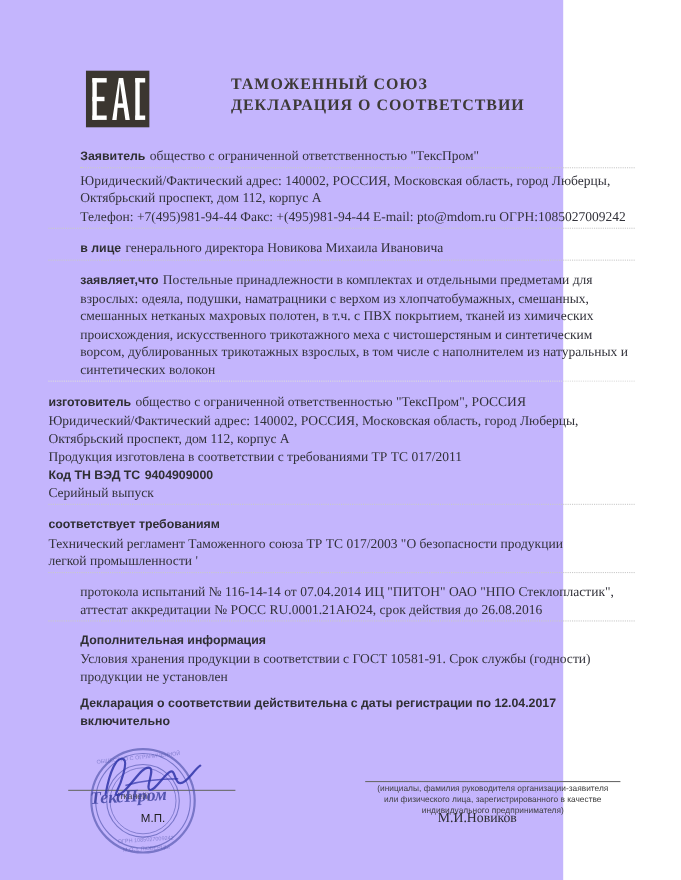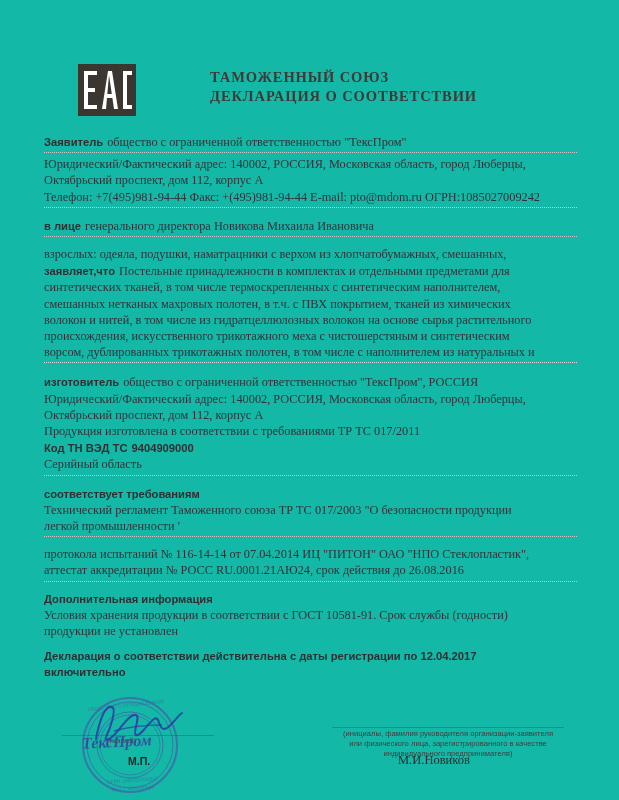--- a/index.html
+++ b/index.html
@@ -11,23 +11,23 @@
     width: 619px;
     height: 800px;
     position: relative;
     font-family: "Liberation Serif", serif;
     color: #2b2b2f;
     overflow: hidden;
   }
   .page {
     position: absolute;
     left: 0; top: 0;
-    width: 619px;
+    width: 512px;
     height: 800px;
-    background: #14b8a6;
+    background: #c4b5fd;
   }
   .content {
     position: absolute;
     left: 44px;
     top: 0;
     width: 533px;
   }
 
   
   .header {
@@ -75,21 +75,21 @@
   .sep {
     height: 0;
     border-bottom: 1px dotted #c9c9c9;
     margin: 2px 0 3px 0;
   }
   .sep-faint {
     height: 0;
     border-bottom: 1px dotted #dcdcdc;
     margin: 2px 0 3px 0;
   }
-  .blk { margin-top: 9px; }
+  .blk { margin-top: 9px; margin-left: 29px; }
   .tight { margin-top: 10px; }
 
   
   .sig-area {
     position: relative;
     margin-top: 16px;
     height: 96px;
   }
   .sig-line-left {
     position: absolute;
@@ -104,21 +104,21 @@
     top: 39px;
     font-family: "Liberation Sans", sans-serif;
     font-size: 8px;
     color: #4a4a4a;
   }
   .mp {
     position: absolute;
     left: 84px;
     top: 58px;
     font-family: "Liberation Sans", sans-serif;
-    font-weight: bold;
+    font-weight: normal;
     font-size: 10.5px;
     color: #1e1e1e;
   }
   .sig-line-right {
     position: absolute;
     left: 288px;
     top: 30px;
     width: 232px;
     border-bottom: 1px solid #6b6b6b;
   }
@@ -218,46 +218,45 @@
 
   <div class="blk">
     <div class="row">
       <span class="lbl">в лице</span>
       <span class="body-txt">генерального директора Новикова Михаила Ивановича</span>
     </div>
   </div>
   <div class="sep"></div>
 
   <div class="blk">
-    <div class="row body-txt">взрослых: одеяла, подушки, наматрацники с верхом из хлопчатобумажных, смешанных,</div>
     <div class="row">
       <span class="lbl">заявляет,что</span>
       <span class="body-txt">Постельные принадлежности в комплектах и отдельными предметами для</span>
     </div>
-    <div class="row body-txt">синтетических тканей, в том числе термоскрепленных с синтетическим наполнителем,</div>
+    <div class="row body-txt">взрослых: одеяла, подушки, наматрацники с верхом из хлопчатобумажных, смешанных,</div>
     <div class="row body-txt">смешанных нетканых махровых полотен, в т.ч.  с ПВХ покрытием, тканей из химических</div>
-    <div class="row body-txt">волокон и нитей, в том числе из гидратцеллюлозных волокон на основе сырья растительного</div>
     <div class="row body-txt">происхождения, искусственного трикотажного меха с чистошерстяным  и синтетическим</div>
-    <div class="row body-txt">ворсом, дублированных трикотажных полотен, в том числе с наполнителем из натуральных и</div>
+    <div class="row body-txt">ворсом, дублированных трикотажных взрослых, в том числе с наполнителем из натуральных и</div>
+    <div class="row body-txt">синтетических волокон</div>
   </div>
   <div class="sep-faint"></div>
 
   <div class="tight">
     <div class="row">
       <span class="lbl">изготовитель</span>
       <span class="body-txt">общество с ограниченной ответственностью "ТексПром", РОССИЯ</span>
     </div>
     <div class="row body-txt">Юридический/Фактический адрес: 140002, РОССИЯ, Московская область, город Люберцы,</div>
     <div class="row body-txt">Октябрьский проспект, дом 112, корпус А</div>
     <div class="row body-txt">Продукция изготовлена в соответствии с требованиями ТР ТС 017/2011</div>
     <div class="row">
       <span class="lbl">Код ТН ВЭД ТС</span>
       <span class="lbl">9404909000</span>
     </div>
-    <div class="row body-txt">Серийный область</div>
+    <div class="row body-txt">Серийный выпуск</div>
   </div>
   <div class="sep"></div>
 
   <div class="tight">
     <div class="row lbl">соответствует требованиям</div>
     <div class="row body-txt">Технический регламент Таможенного союза ТР ТС 017/2003 "О безопасности продукции</div>
     <div class="row body-txt">легкой промышленности '</div>
   </div>
   <div class="sep"></div>
 

